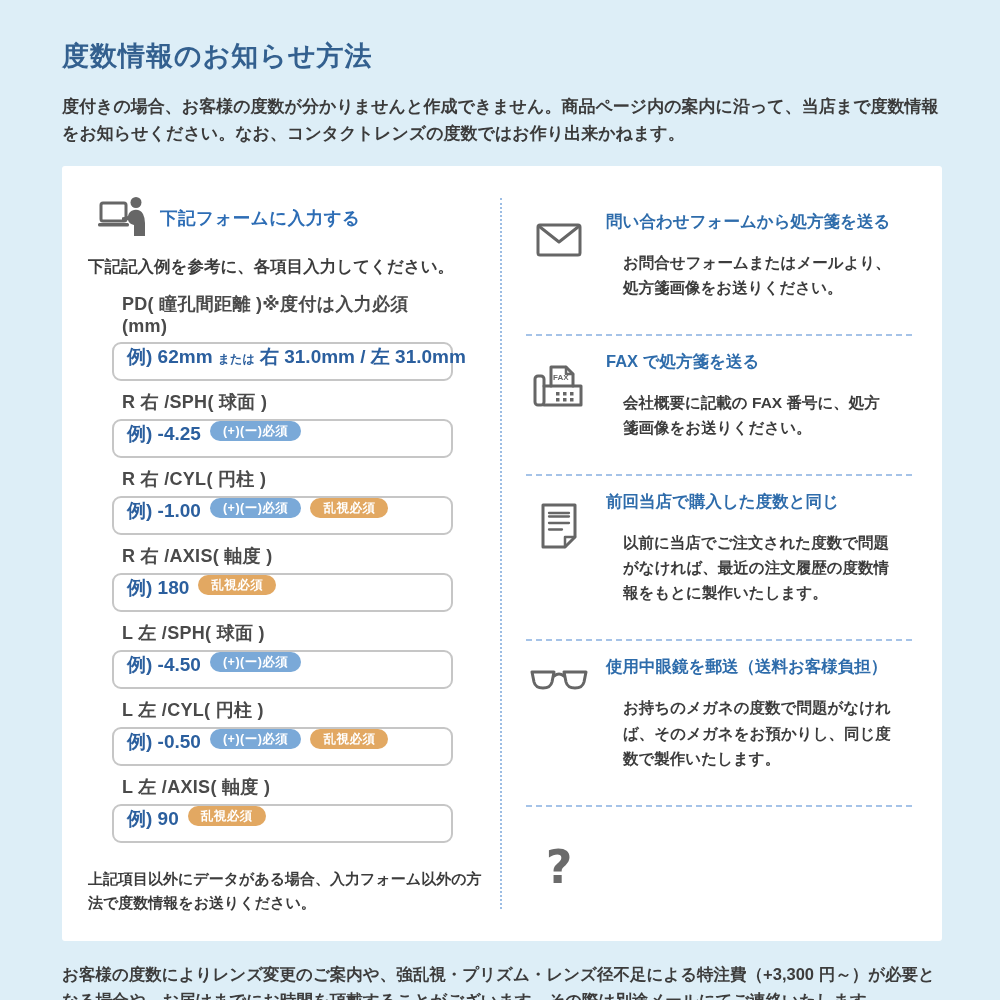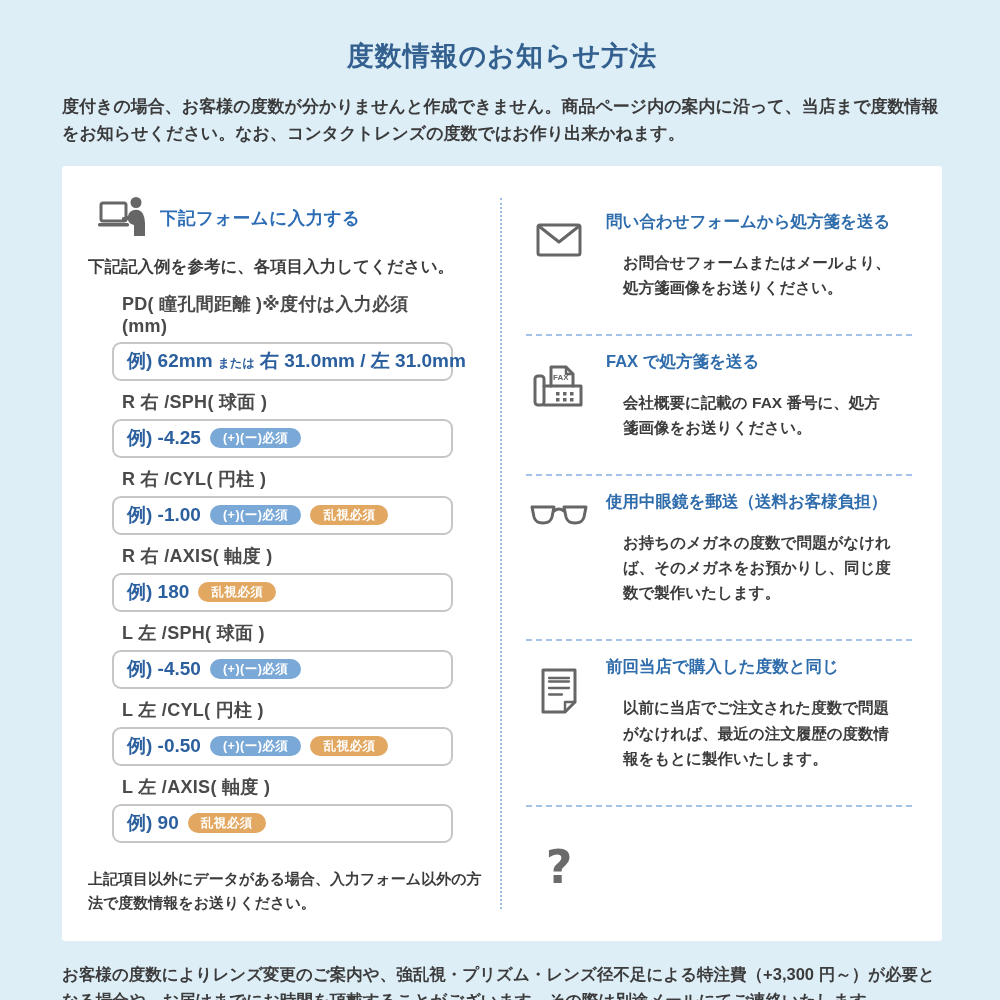--- a/index.html
+++ b/index.html
@@ -7,21 +7,21 @@
   body {
     width: 1000px; height: 1000px; overflow: hidden;
     background: #ddeef7;
     font-family: "Liberation Sans", "DejaVu Sans", sans-serif;
     color: #3c3c3c;
   }
   .page { padding: 38px 58px 0 62px; }
 
   .page-title {
     font-size: 27px; font-weight: bold; color: #33608f;
-    margin: 0 0 20px; letter-spacing: 1px; text-align: center;
+    margin: 0 0 20px; letter-spacing: 1px;
   }
   .intro {
     font-size: 17px; font-weight: 600; line-height: 1.58;
     margin: 0 0 18px; color: #3b3b3b; max-width: 900px;
   }
 
   .card {
     background: #ffffff; border-radius: 3px;
     display: flex; padding: 26px 0 26px 26px;
     min-height: 716px;
@@ -38,21 +38,21 @@
   .form-header { display: flex; align-items: center; gap: 12px; margin: 4px 0 16px 10px; }
   .form-heading { color: #2d6db5; font-size: 17.5px; font-weight: bold; letter-spacing: .5px; }
   .form-instruction { font-size: 16.5px; font-weight: 600; margin: 0 0 14px; }
   .fields { margin-left: 24px; width: 341px; }
   .field-label {
     font-size: 18px; font-weight: bold; color: #4a4a4a;
     margin: 9px 0 5px 10px; letter-spacing: .3px;
   }
   .field-box {
     border: 2px solid #c6c6c6; border-radius: 9px; background: #fff;
-    height: 39px; display: flex; align-items: center;
+    height: 39px; display: flex; align-items: flex-start;
     padding: 0 8px 0 13px; gap: 9px; white-space: nowrap;
   }
   .example { color: #2b5f9e; font-size: 19px; font-weight: bold; }
   .example .sm { font-size: 12px; }
   .pill {
     border-radius: 999px; color: #fff; font-size: 12.5px; font-weight: bold;
     padding: 4px 13px; line-height: 1; letter-spacing: .5px;
   }
   .pill.blue { background: #7aa9d8; }
   .pill.orange { background: #e2a862; }
@@ -191,48 +191,48 @@
           </svg>
         </div>
         <div>
           <p class="method-title">FAX で処方箋を送る</p>
           <p class="method-body">会社概要に記載の FAX 番号に、処方箋画像をお送りください。</p>
         </div>
       </div>
 
       <div class="method">
         <div class="method-iconbox">
+          <svg width="38" height="46" viewBox="0 0 38 46">
+            <path class="stroke" d="M3 2 h32 v32 l-10 10 h-22 z" stroke-width="3"></path>
+            <path class="stroke" d="M35 34 h-10 v10" stroke-width="2.5"></path>
+            <path class="stroke" d="M9 10 h20 M9 13.5 h20 M9 20 h20 M9 26.5 h13" stroke-width="2.3"></path>
+          </svg>
+        </div>
+        <div>
+          <p class="method-title">前回当店で購入した度数と同じ</p>
+          <p class="method-body">以前に当店でご注文された度数で問題がなければ、最近の注文履歴の度数情報をもとに製作いたします。</p>
+        </div>
+      </div>
+
+      <div class="method">
+        <div class="method-iconbox">
           <svg width="60" height="26" viewBox="0 0 60 26">
             <path class="stroke" d="M3 4 L25 4 L23 14 Q21.5 20 14 20 Q6.5 20 5 14 Z" stroke-width="3"></path>
             <path class="stroke" d="M35 4 L57 4 L55 14 Q53.5 20 46 20 Q38.5 20 37 14 Z" stroke-width="3"></path>
             <path class="stroke" d="M25 8 Q30 4 35 8" stroke-width="3"></path>
           </svg>
         </div>
         <div>
           <p class="method-title">使用中眼鏡を郵送（送料お客様負担）</p>
           <p class="method-body">お持ちのメガネの度数で問題がなければ、そのメガネをお預かりし、同じ度数で製作いたします。</p>
         </div>
       </div>
 
       <div class="method">
         <div class="method-iconbox">
-          <svg width="38" height="46" viewBox="0 0 38 46">
-            <path class="stroke" d="M3 2 h32 v32 l-10 10 h-22 z" stroke-width="3"></path>
-            <path class="stroke" d="M35 34 h-10 v10" stroke-width="2.5"></path>
-            <path class="stroke" d="M9 10 h20 M9 13.5 h20 M9 20 h20 M9 26.5 h13" stroke-width="2.3"></path>
-          </svg>
-        </div>
-        <div>
-          <p class="method-title">前回当店で購入した度数と同じ</p>
-          <p class="method-body">以前に当店でご注文された度数で問題がなければ、最近の注文履歴の度数情報をもとに製作いたします。</p>
-        </div>
-      </div>
-
-      <div class="method">
-        <div class="method-iconbox">
           <div class="question-glyph">?</div>
         </div>
       </div>
 
     </div>
   </div>
 
   <p class="footer-note">お客様の度数によりレンズ変更のご案内や、強乱視・プリズム・レンズ径不足による特注費（+3,300 円～）が必要となる場合や、お届けまでにお時間を頂戴することがございます。その際は別途メールにてご連絡いたします。</p>
 </div>
 

